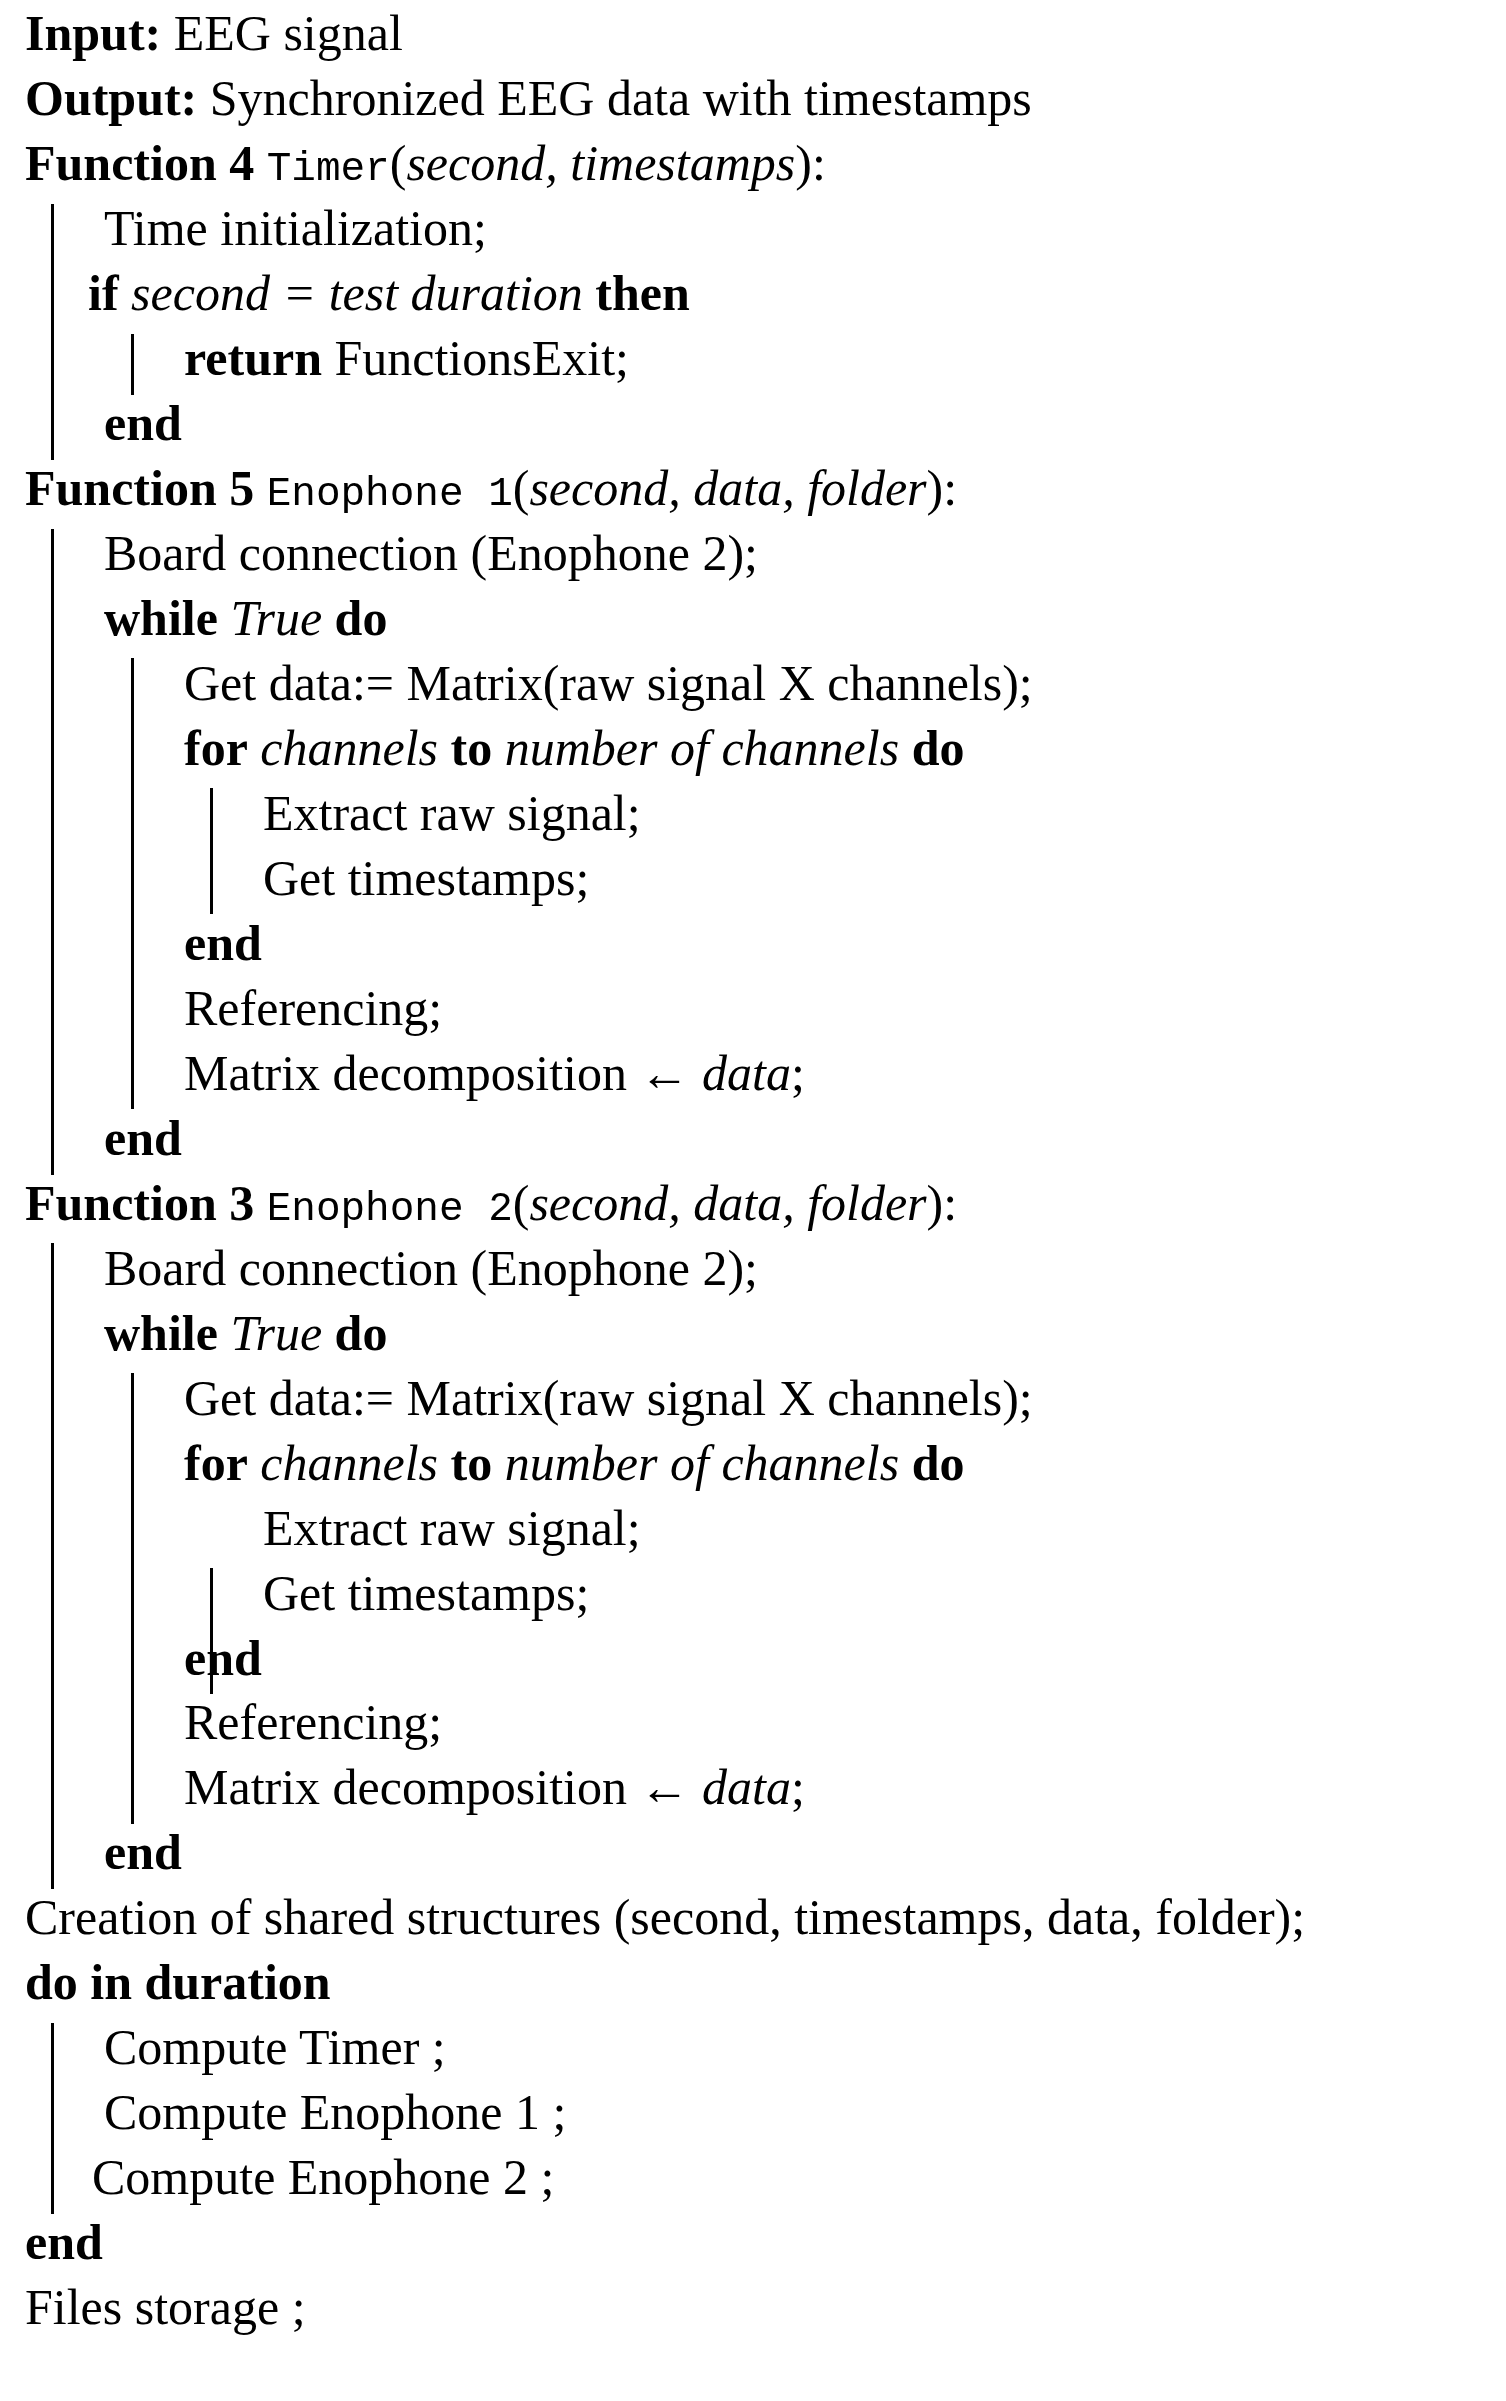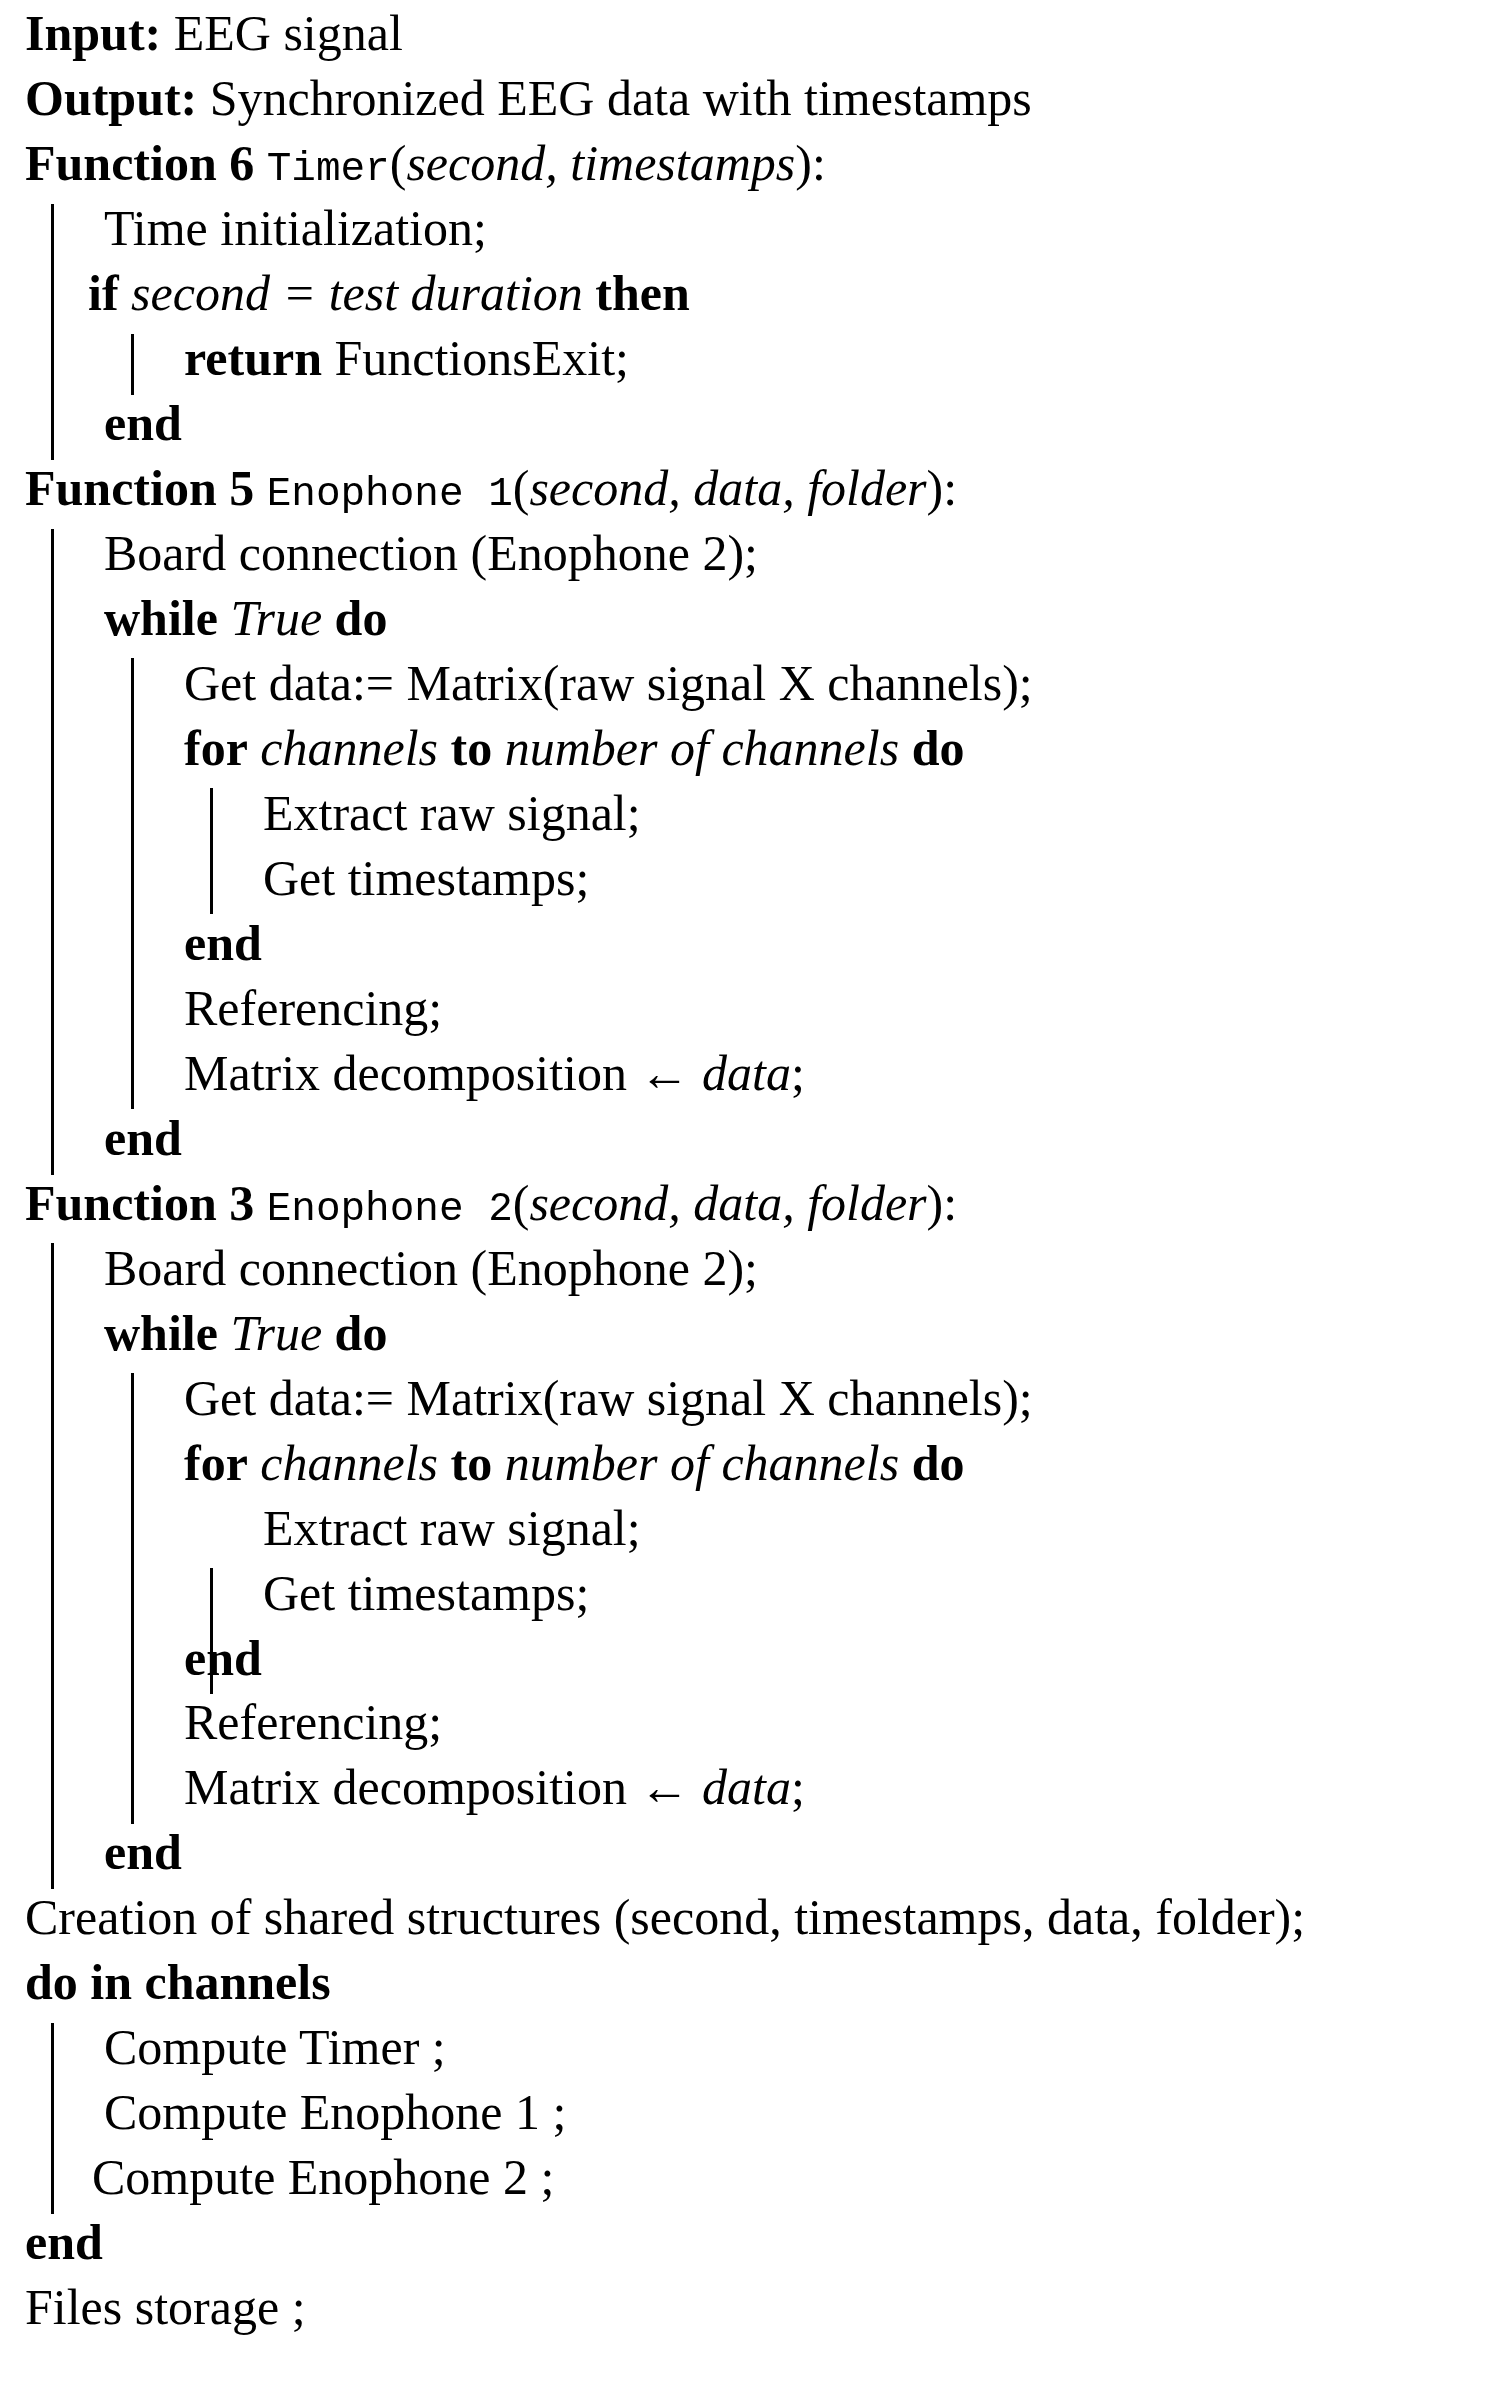--- a/index.html
+++ b/index.html
@@ -11,21 +11,21 @@
   .it { font-style:italic; }
   .tt { font-family:"Liberation Mono","DejaVu Sans Mono",monospace; font-size:41px; }
   .vbar { position:absolute; width:2.5px; background:#000; }
 </style>
 </head>
 <body>
 
 <div id="algo">
     <div class="line" style="top: 1.2px; left: 25px;"><span class="kw">Input:</span><span> EEG signal</span></div>
     <div class="line" style="top: 66px; left: 25px;"><span class="kw">Output:</span><span> Synchronized EEG data with timestamps</span></div>
-    <div class="line" style="top: 131px; left: 25px;"><span class="kw">Function 6 </span><span class="tt">Timer</span><span>(</span><span class="it">second, timestamps</span><span>):</span></div>
+    <div class="line" style="top: 131px; left: 25px;"><span class="kw">Function 4 </span><span class="tt">Timer</span><span>(</span><span class="it">second, timestamps</span><span>):</span></div>
     <div class="line" style="top: 196px; left: 104px;"><span>Time initialization;</span></div>
     <div class="line" style="top: 261px; left: 88px;"><span class="kw">if</span><span class="it"> second = test duration </span><span class="kw">then</span></div>
     <div class="line" style="top: 326px; left: 184px;"><span class="kw">return</span><span> FunctionsExit;</span></div>
     <div class="line" style="top: 391px; left: 104px;"><span class="kw">end</span></div>
     <div class="line" style="top: 456px; left: 25px;"><span class="kw">Function 5 </span><span class="tt">Enophone 1</span><span>(</span><span class="it">second, data, folder</span><span>):</span></div>
     <div class="line" style="top: 521px; left: 104px;"><span>Board connection (Enophone 2);</span></div>
     <div class="line" style="top: 586px; left: 104px;"><span class="kw">while</span><span class="it"> True </span><span class="kw">do</span></div>
     <div class="line" style="top: 651px; left: 184px;"><span>Get data:= Matrix(raw signal X channels);</span></div>
     <div class="line" style="top: 716px; left: 184px;"><span class="kw">for</span><span class="it"> channels </span><span class="kw">to</span><span class="it"> number of channels </span><span class="kw">do</span></div>
     <div class="line" style="top: 781px; left: 263px;"><span>Extract raw signal;</span></div>
@@ -39,21 +39,21 @@
     <div class="line" style="top: 1301px; left: 104px;"><span class="kw">while</span><span class="it"> True </span><span class="kw">do</span></div>
     <div class="line" style="top: 1366px; left: 184px;"><span>Get data:= Matrix(raw signal X channels);</span></div>
     <div class="line" style="top: 1431px; left: 184px;"><span class="kw">for</span><span class="it"> channels </span><span class="kw">to</span><span class="it"> number of channels </span><span class="kw">do</span></div>
     <div class="line" style="top: 1496px; left: 263px;"><span>Extract raw signal;</span></div>
     <div class="line" style="top: 1561px; left: 263px;"><span>Get timestamps;</span></div>
     <div class="line" style="top: 1626px; left: 184px;"><span class="kw">end</span></div>
     <div class="line" style="top: 1690px; left: 184px;"><span>Referencing;</span></div>
     <div class="line" style="top: 1755px; left: 184px;"><span>Matrix decomposition ← </span><span class="it">data</span><span>;</span></div>
     <div class="line" style="top: 1820px; left: 104px;"><span class="kw">end</span></div>
     <div class="line" style="top: 1885px; left: 25px;"><span>Creation of shared structures (second, timestamps, data, folder);</span></div>
-    <div class="line" style="top: 1950px; left: 25px;"><span class="kw">do in channels</span></div>
+    <div class="line" style="top: 1950px; left: 25px;"><span class="kw">do in duration</span></div>
     <div class="line" style="top: 2015px; left: 104px;"><span>Compute Timer ;</span></div>
     <div class="line" style="top: 2080px; left: 104px;"><span>Compute Enophone 1 ;</span></div>
     <div class="line" style="top: 2145px; left: 92px;"><span>Compute Enophone 2 ;</span></div>
     <div class="line" style="top: 2210px; left: 25px;"><span class="kw">end</span></div>
     <div class="line" style="top: 2275px; left: 25px;"><span>Files storage ;</span></div>
     <div class="vbar" style="left: 51px; top: 204px; height: 256px;"></div>
     <div class="vbar" style="left: 131px; top: 334px; height: 61px;"></div>
     <div class="vbar" style="left: 51px; top: 529px; height: 646px;"></div>
     <div class="vbar" style="left: 131px; top: 658px; height: 451px;"></div>
     <div class="vbar" style="left: 210px; top: 788px; height: 126px;"></div>

